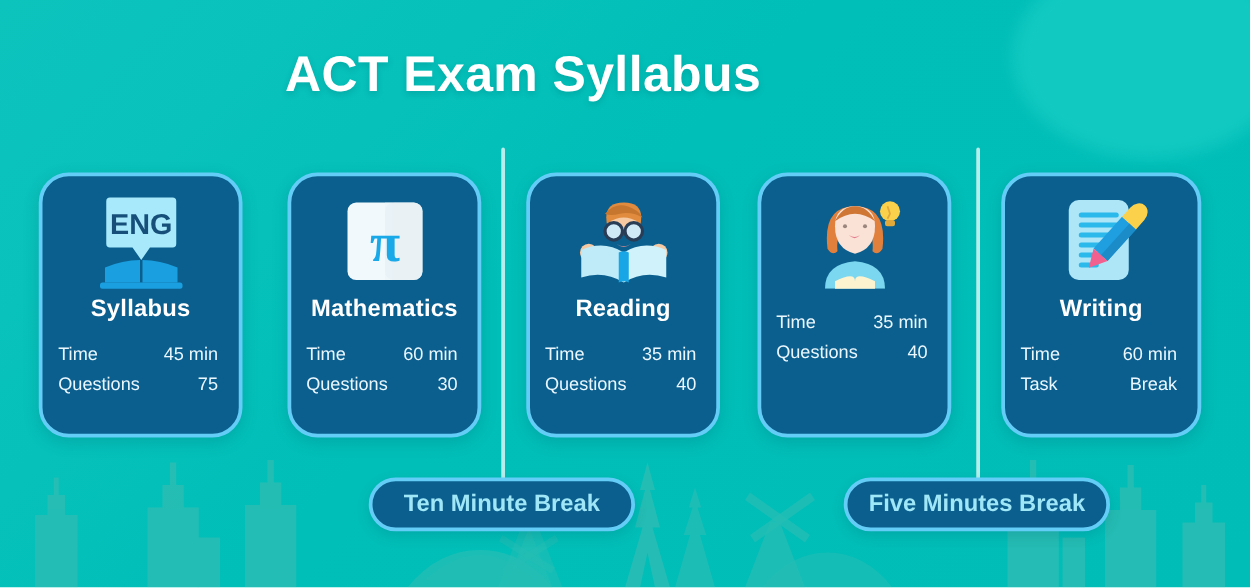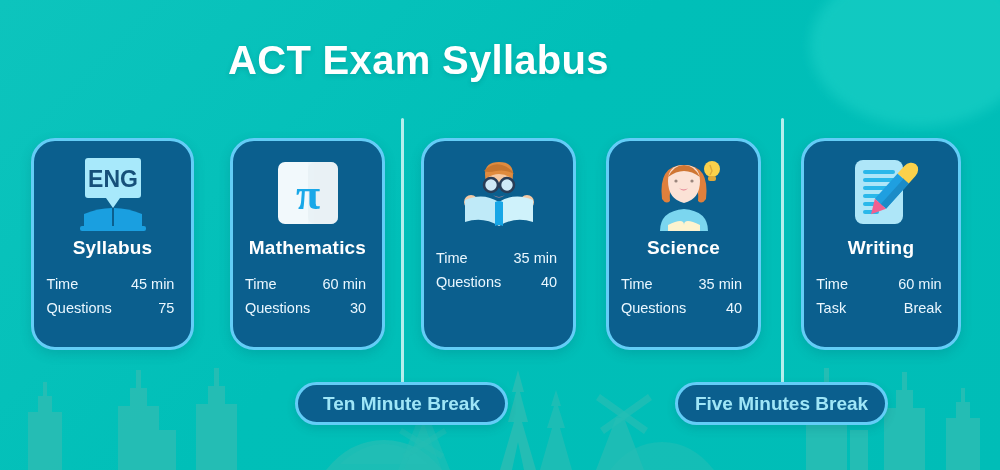--- a/index.html
+++ b/index.html
@@ -250,20 +250,21 @@
           <circle cx="50" cy="27" r="7" fill="#cfe9f7" stroke="#2a3d57" stroke-width="2.6"></circle>
           <line x1="41" y1="27" x2="43" y2="27" stroke="#2a3d57" stroke-width="2.6"></line>
           <path d="M36 37 q6 4 12 0 q-6 5 -12 0 Z" fill="#e88f8f"></path>
           <circle cx="14" cy="44" r="7" fill="#f6c9a3"></circle>
           <circle cx="70" cy="44" r="7" fill="#f6c9a3"></circle>
           <path d="M8 42 q18 -8 34 2 v24 q-16 -10 -34 -4 Z" fill="#bfeaf8"></path>
           <path d="M76 42 q-18 -8 -34 2 v24 q16 -10 34 -4 Z" fill="#cff2fb"></path>
           <path d="M38 44 q4 -2 8 0 v24 q-4 -2 -8 0 Z" fill="#18a6e6"></path>
         </svg>
       </div>
+      <div class="card-title">Reading</div>
       <div class="stats">
         <div class="stat-row">
           <span class="stat-label">Time</span>
           <span class="stat-value">35 min</span>
         </div>
         <div class="stat-row">
           <span class="stat-label">Questions</span>
           <span class="stat-value">40</span>
         </div>
       </div>
@@ -279,21 +280,20 @@
           <circle cx="34" cy="24" r="1.6" fill="#3a2a23" opacity=".5"></circle>
           <circle cx="50" cy="24" r="1.6" fill="#3a2a23" opacity=".5"></circle>
           <path d="M18 74 q0 -20 24 -22 q24 2 24 22 Z" fill="#7bd6ef"></path>
           <path d="M26 68 q16 -8 16 0 v8 h-16 Z" fill="#fdf3cf"></path>
           <path d="M58 68 q-16 -8 -16 0 v8 h16 Z" fill="#fdf3cf"></path>
           <circle cx="70" cy="12" r="8" fill="#fbd14b"></circle>
           <rect x="66" y="19" width="8" height="5" rx="2" fill="#e0a93a"></rect>
           <path d="M68 8 l2 6 l-2 4" stroke="#e0a93a" stroke-width="1.4" fill="none"></path>
         </svg>
       </div>
-      <div class="card-title">Science</div>
       <div class="stats">
         <div class="stat-row">
           <span class="stat-label">Time</span>
           <span class="stat-value">35 min</span>
         </div>
         <div class="stat-row">
           <span class="stat-label">Questions</span>
           <span class="stat-value">40</span>
         </div>
       </div>

